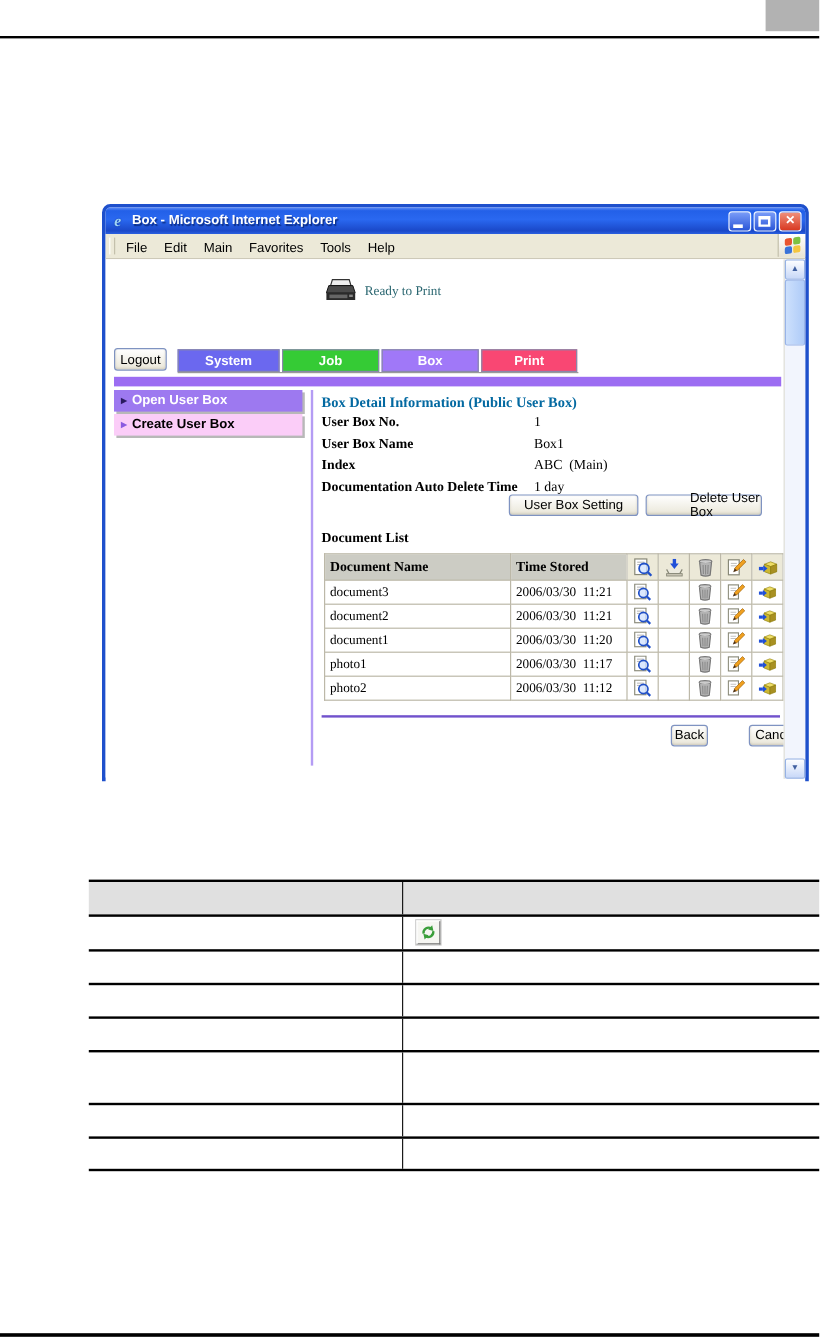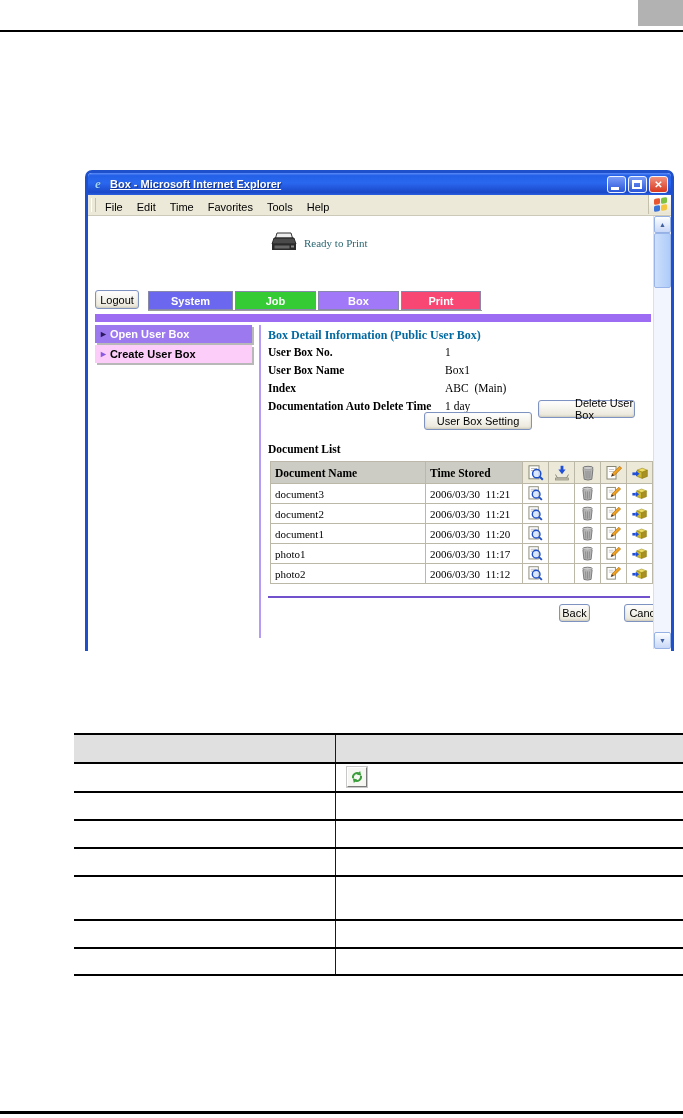--- a/index.html
+++ b/index.html
@@ -12,21 +12,21 @@
   .bottom-rule{position:absolute;left:0;top:1111px;width:683px;height:3px;background:#000;}
 
   
   .ie-window{position:absolute;left:85px;top:170px;width:589px;height:481px;box-sizing:border-box;
     border:3px solid #1e50cc;border-radius:7px 7px 0 0;background:#fff;}
   .titlebar{height:22px;display:flex;align-items:center;padding:0 3px;border-radius:4px 4px 0 0;
     background:linear-gradient(180deg,#5a8af8 0%,#2360e8 12%,#2a68f0 45%,#1a48c8 88%,#2a60e0 100%);}
   .ie-icon{width:14px;height:14px;font:bold italic 13px "Liberation Serif",serif;color:#9fd4f6;
     line-height:13px;text-align:center;text-shadow:0 0 1px #0a2a80;}
   .title-text{flex:1;margin-left:5px;color:#fff;font:bold 11px "Liberation Sans",sans-serif;
-    text-shadow:1px 1px 1px #0a2a80;white-space:nowrap;overflow:hidden;text-decoration:underline;}
+    text-shadow:1px 1px 1px #0a2a80;white-space:nowrap;overflow:hidden;}
   .win-buttons{display:flex;gap:2px;}
   .wbtn{position:relative;width:19px;height:17px;border:1px solid #eef4ff;border-radius:3px;
     box-sizing:border-box;display:flex;align-items:center;justify-content:center;
     color:#fff;font:bold 10px "Liberation Sans",sans-serif;}
   .wbtn.min,.wbtn.max{background:linear-gradient(180deg,#7a9cf8,#2a56d8);}
   .wbtn.close{background:linear-gradient(180deg,#f0907c,#d83820);}
   .wbtn.min::after{content:"";position:absolute;left:3px;bottom:2px;width:8px;height:3px;background:#fff;}
   .wbtn.max::after{content:"";position:absolute;left:3px;top:3px;width:10px;height:9px;
     border:2px solid #fff;border-top-width:3px;box-sizing:border-box;}
 
@@ -74,21 +74,21 @@
   .side-create{top:129px;background:#fbcdf8;color:#000;}
   .side-create .arrow{color:#8a5ae0;}
   .vdivider{position:absolute;left:171px;top:109px;width:2px;height:313px;background:#b49cf4;}
 
   
   .detail-heading{position:absolute;left:180px;top:112px;font:bold 12px "Liberation Serif",serif;color:#0369a1;}
   .field-label{position:absolute;left:180px;font:bold 11.5px "Liberation Serif",serif;color:#000;}
   .field-value{position:absolute;left:357px;font:11.5px "Liberation Serif",serif;color:#000;white-space:pre;}
   .fr0{top:130px;} .fr1{top:148px;} .fr2{top:166px;} .fr3{top:184px;}
   .btn-uboxset{position:absolute;left:336px;top:196px;width:108px;height:18px;}
-  .btn-delbox{position:absolute;left:450px;top:184px;width:97px;height:18px;padding-left:36px;}
+  .btn-delbox{position:absolute;left:450px;top:196px;width:97px;height:18px;padding-left:36px;}
 
   
   .doclist-title{position:absolute;left:180px;top:227px;font:bold 11.5px "Liberation Serif",serif;}
   .doc-table{position:absolute;left:182px;top:245px;border-collapse:collapse;table-layout:fixed;
     border:1px solid #8a8676;}
   .doc-table th,.doc-table td{border:1px solid #bcb8a8;box-sizing:border-box;overflow:hidden;}
   .doc-table th{height:22px;background:#ccccc4;font:bold 11.5px "Liberation Serif",serif;
     text-align:left;padding:0 0 0 4px;margin-top:20px;}
   .doc-table th.iconcol{background:#ece9d8;text-align:center;padding:0;}
   .doc-table td{height:20px;background:#fff;font:11px "Liberation Serif",serif;padding:0 0 0 4px;}
@@ -192,21 +192,21 @@
       <span class="win-buttons">
         <span class="wbtn min"></span>
         <span class="wbtn max"></span>
         <span class="wbtn close">✕</span>
       </span>
     </div>
 
     <div class="menubar">
       <span class="menu-item">File</span>
       <span class="menu-item">Edit</span>
-      <span class="menu-item">Time</span>
+      <span class="menu-item">Main</span>
       <span class="menu-item">Favorites</span>
       <span class="menu-item">Tools</span>
       <span class="menu-item">Help</span>
       <span class="win-logo">
         <span class="flag">
             <span class="q1"></span>
             <span class="q2"></span>
             <span class="q3"></span>
             <span class="q4"></span>
           </span>

